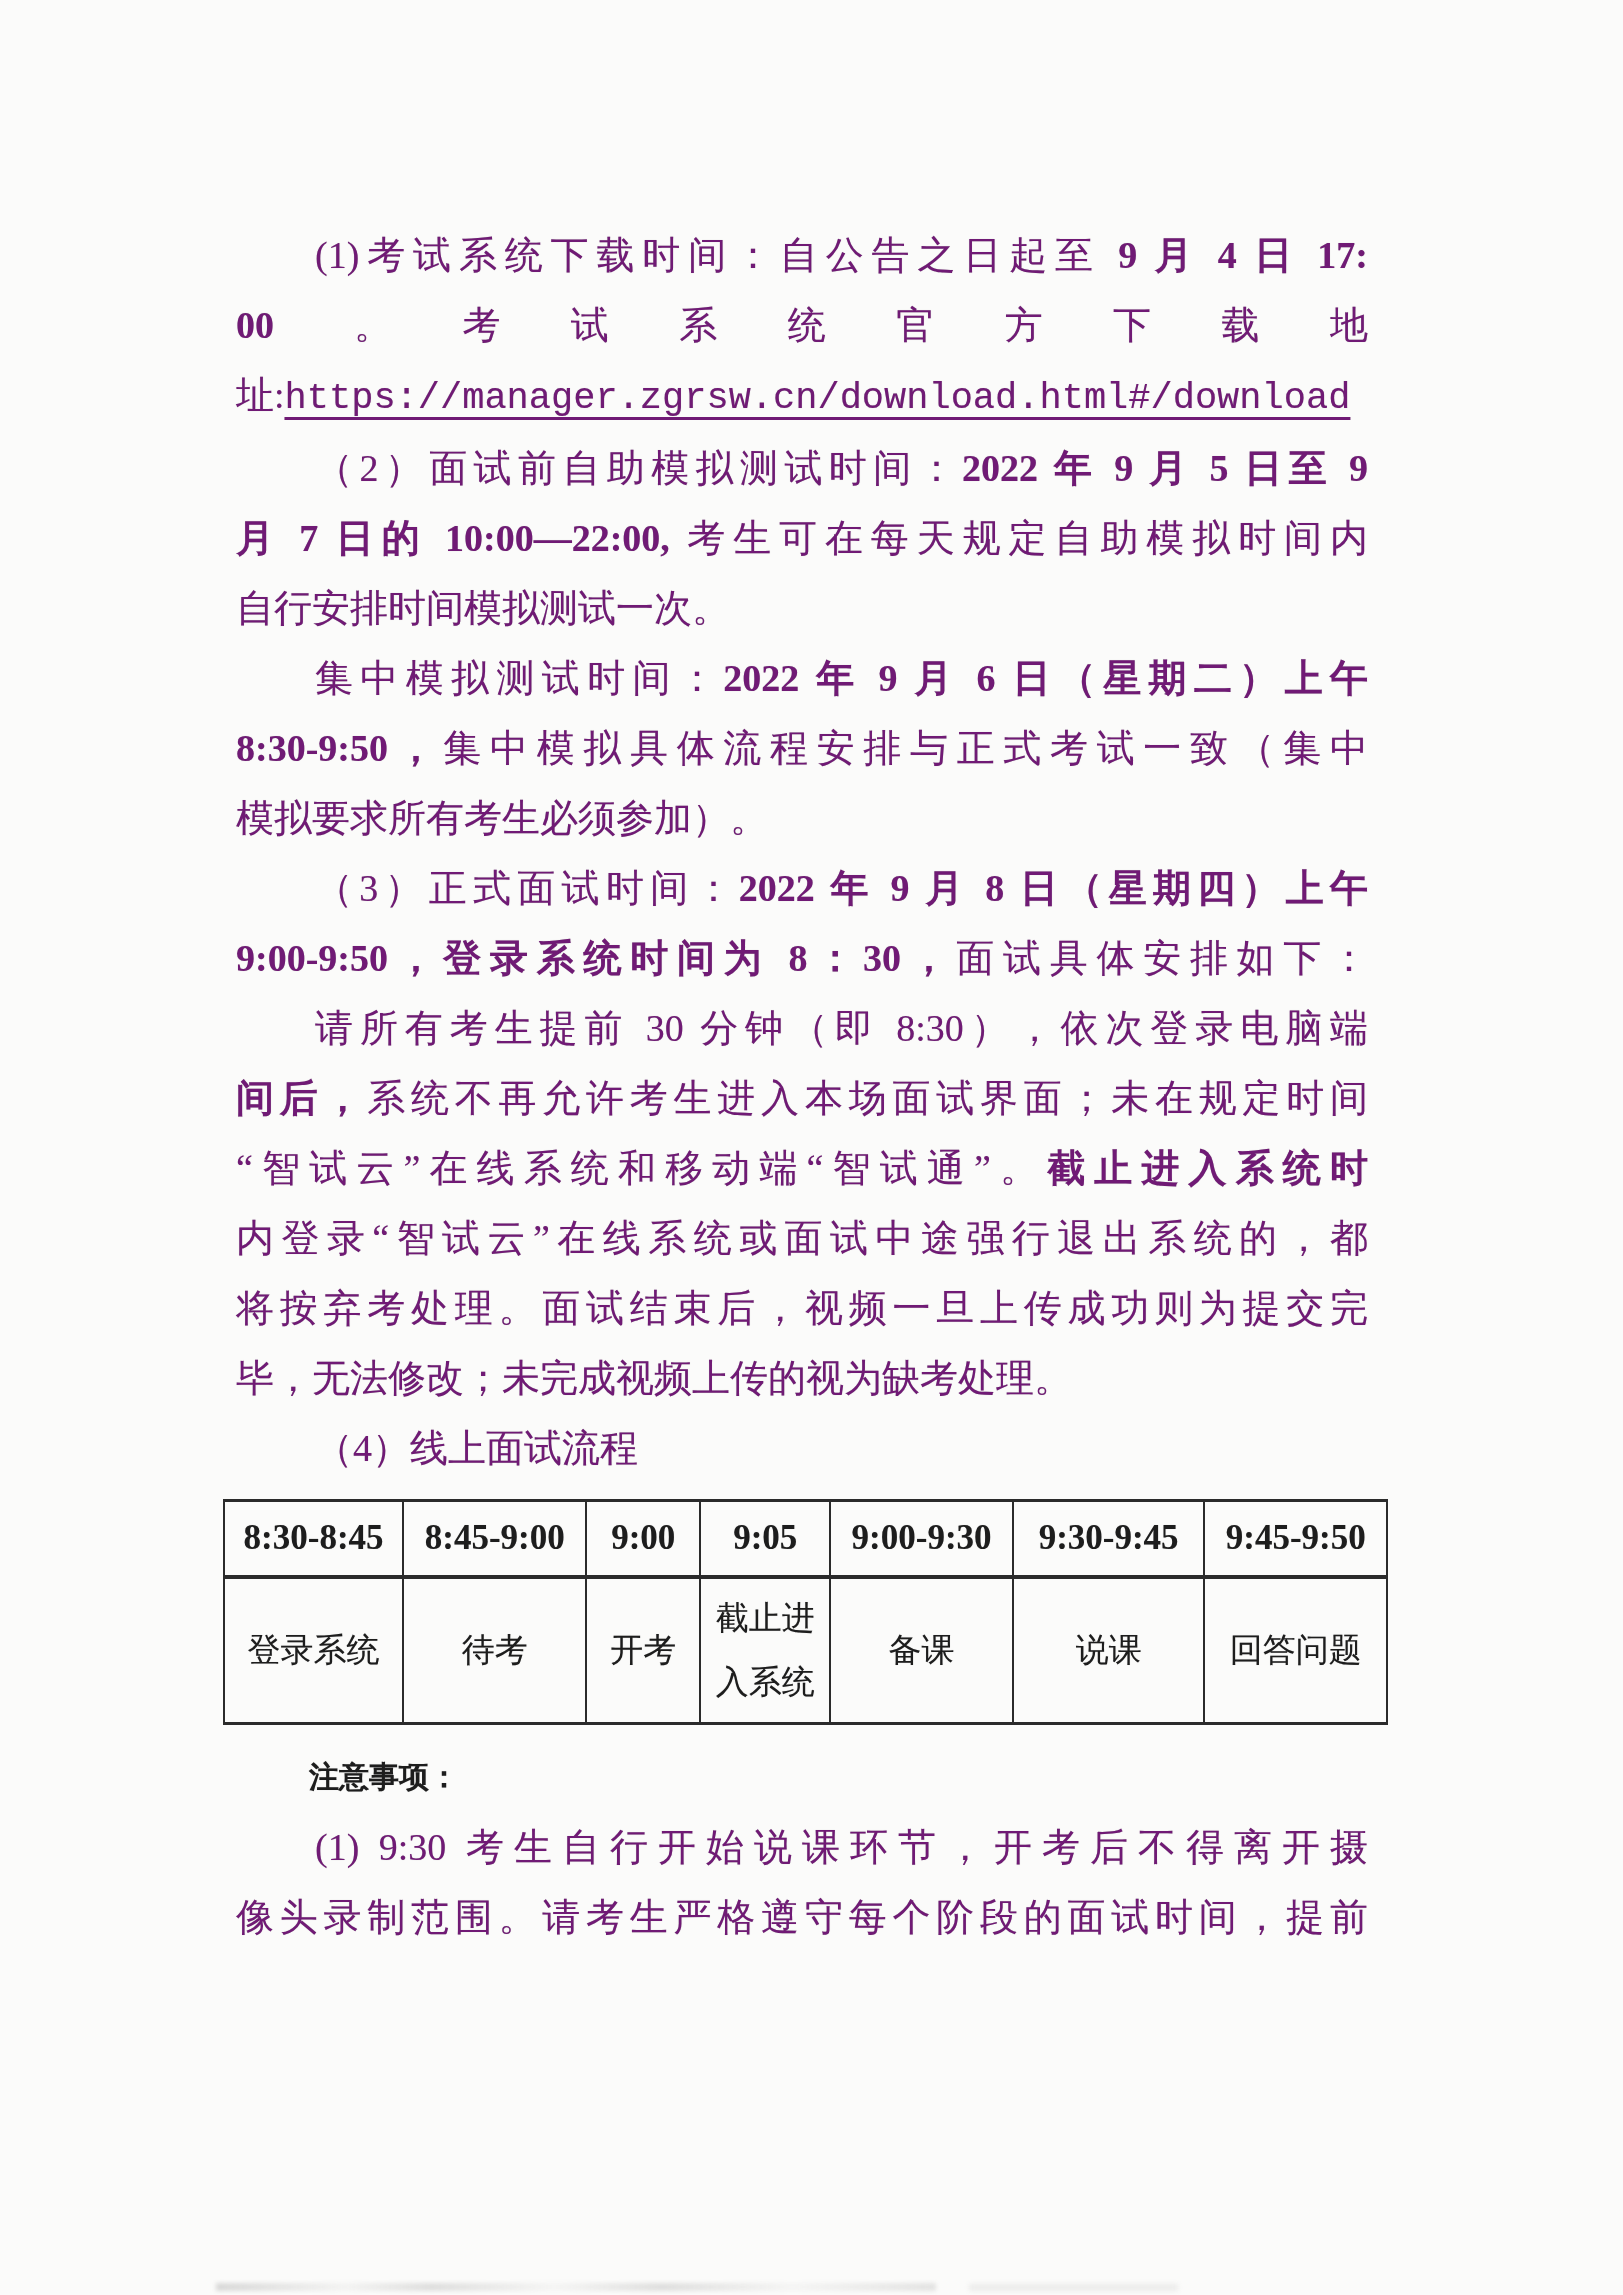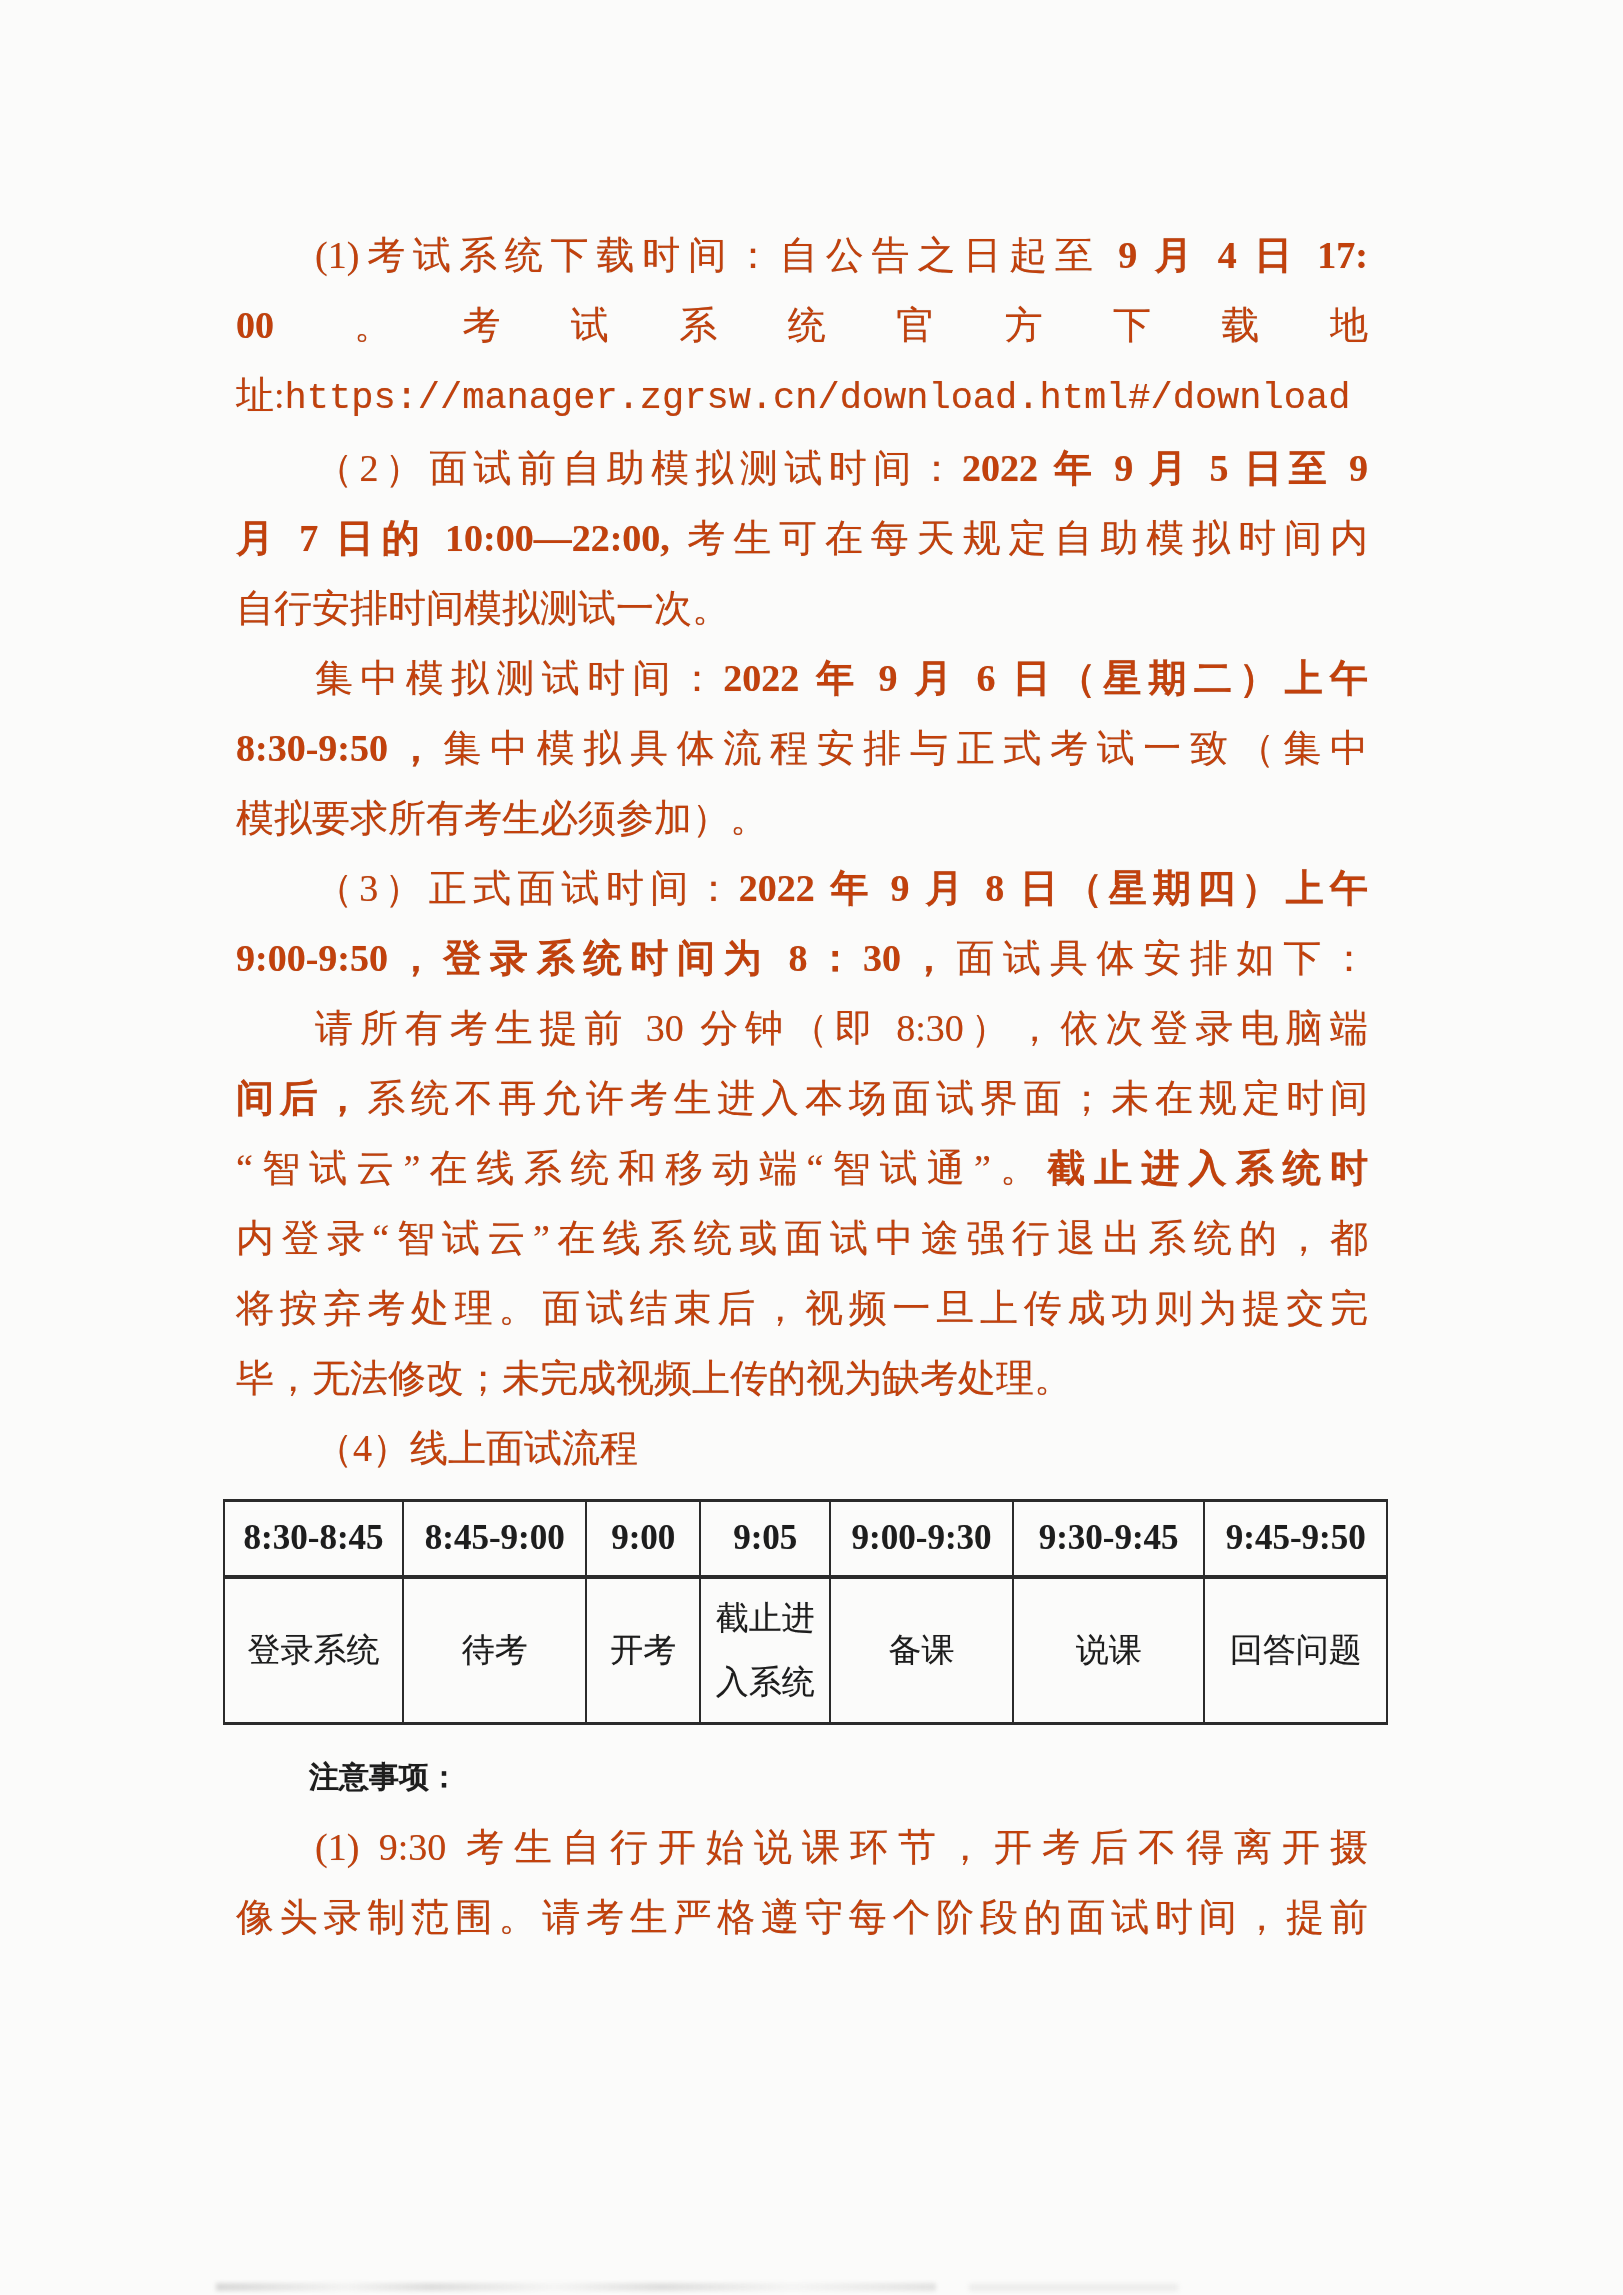--- a/index.html
+++ b/index.html
@@ -15,25 +15,26 @@
     position:absolute;left:236px;top:220px;width:1132px;
   }
   .line{
     font-size:38px;line-height:70px;
     text-align:justify;text-align-last:justify;
     text-shadow:0 0 0.7px rgba(25,25,25,.35);
     white-space:normal;
   }
   .line.last{text-align-last:left;}
   .line.ind{text-indent:79px;}
-  .seg{color:#c2410c;}
+  .seg{color:#701a75;}
   .seg.b{font-weight:bold;}
   .seg.url{
     font-family:"Liberation Mono","DejaVu Sans Mono",monospace;
     font-size:37px;
+    text-decoration:underline;
     text-decoration-thickness:2.6px;
     text-underline-offset:8.5px;
     letter-spacing:0px;
   }
   table.sched{
     table-layout:fixed;border-collapse:collapse;
     width:1165px;margin-left:-13px;margin-top:15.7px;
     border-top:3.3px solid #2b2b2b;
     border-bottom:3.9px solid #2b2b2b;
     border-left:2px solid #2b2b2b;

